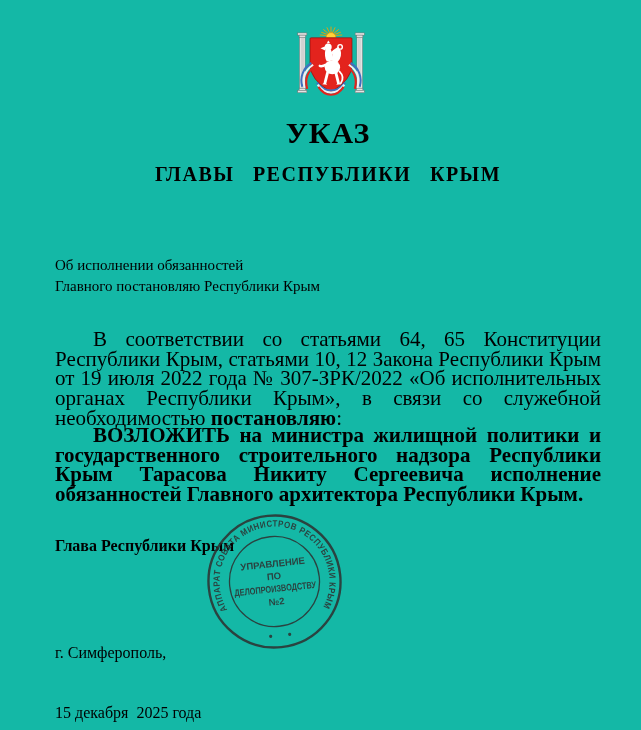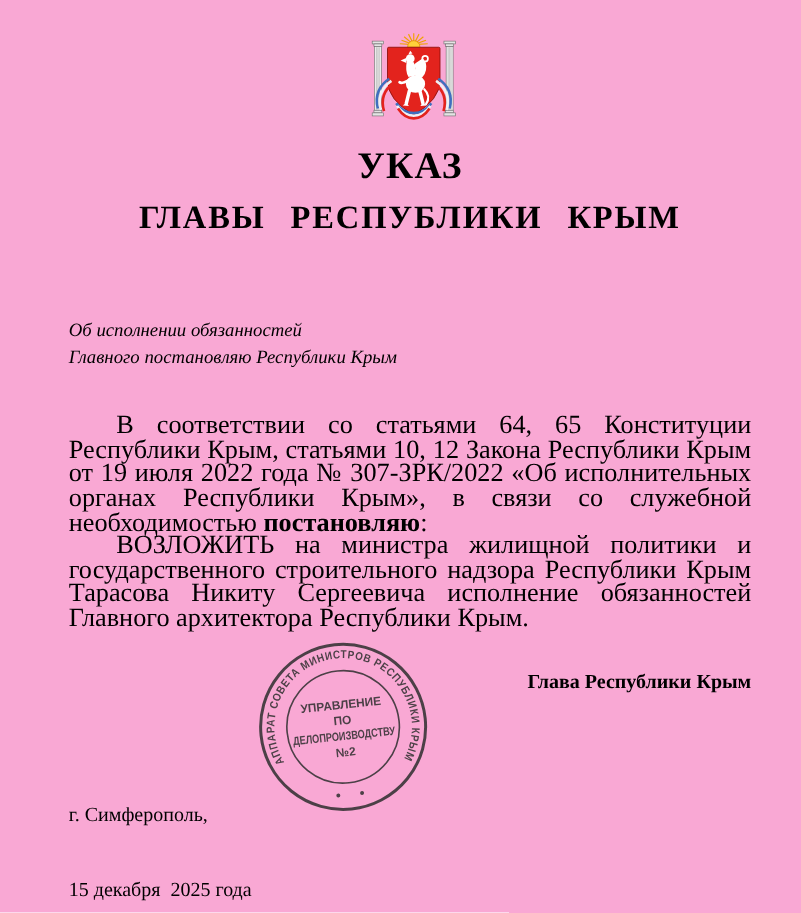--- a/index.html
+++ b/index.html
@@ -1,44 +1,44 @@
 <!DOCTYPE html>
 <html><head>
 <meta charset="utf-8">
 <style>
   * { margin:0; padding:0; box-sizing:border-box; }
   html,body { background:#ffffff; }
   .page {
-    position:relative; width:641px; height:730px; background:#f9a8d4;
+    position:relative; width:641px; height:730px; background:#14b8a6;
     font-family:"Liberation Serif","DejaVu Serif",serif; color:#000;
     overflow:hidden; margin:0 auto;
   }
   .emblem { position:absolute; left:296px; top:23px; width:70px; height:80px; }
   .doc-title {
     position:absolute; left:55px; top:116px; width:546px;
     text-align:center; font-size:30px; font-weight:bold; letter-spacing:1px; line-height:34px;
   }
   .doc-subtitle {
     position:absolute; left:55px; top:160px; width:546px;
-    text-align:center; font-size:26px; font-weight:bold;
+    text-align:center; font-size:20px; font-weight:bold;
     letter-spacing:1.5px; word-spacing:12px; line-height:28px;
   }
   .subject {
     position:absolute; left:55px; top:255px; width:420px;
-    font-style:italic; font-size:15px; line-height:21px;
+    font-size:15px; line-height:21px;
   }
   .para {
     position:absolute; left:55px; width:546px;
     font-size:21px; line-height:19.7px; text-align:justify; text-indent:38px;
   }
   .para-1 { top:330px; }
-  .para-2 { top:426px; }
+  .para-2 { top:426px;font-weight:bold; }
   .sig-row {
     position:absolute; left:55px; top:536px; width:546px;
-    display:flex; justify-content:flex-end;
+    display:flex; justify-content:space-between;
     font-size:16px; font-weight:bold; line-height:20px;
   }
   .footer {
     position:absolute; left:55px; top:604px;
     font-size:16px; line-height:19.7px; white-space:pre-wrap;
   }
   .stamp {
     position:absolute; left:204px; top:511px; width:141px; height:141px;
     opacity:0.85; transform:rotate(-5deg); pointer-events:none;
   }

